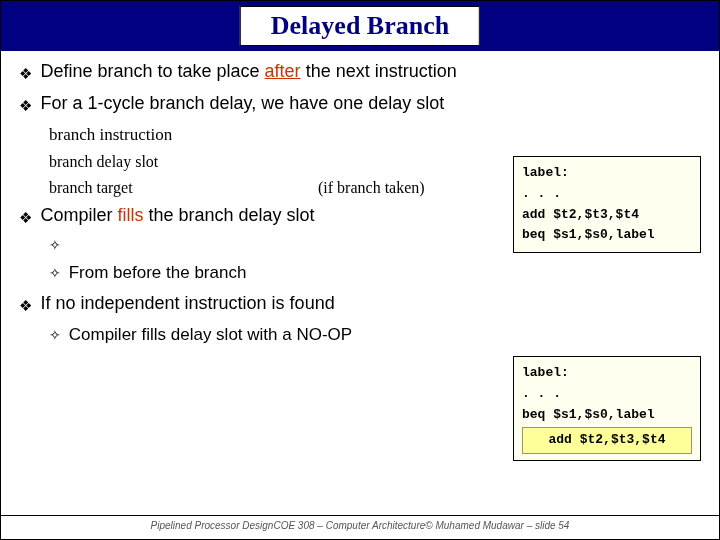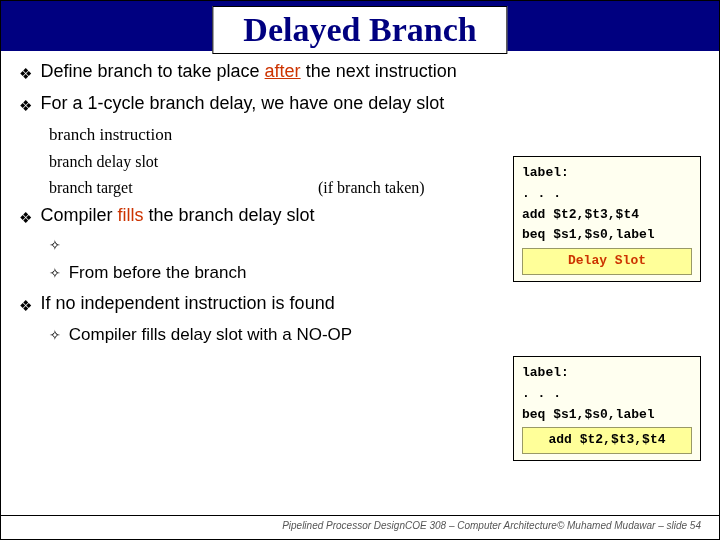--- a/index.html
+++ b/index.html
@@ -21,21 +21,21 @@
   }
   .title-box {
     position: absolute;
     left: 50%;
     transform: translateX(-50%);
     top: 5px;
     background: white;
     border: 1px solid #000;
     padding: 4px 30px;
     font-family: "Comic Sans MS", cursive;
-    font-size: 34px;
+    font-size: 26px;
     color: #000080;
     font-weight: bold;
   }
   .content {
     padding: 10px 18px 0 18px;
   }
   .bullet-row {
     display: flex;
     align-items: baseline;
     font-size: 18px;
@@ -100,21 +100,21 @@
     margin-top: 2px;
   }
   .code-box .hl.red-bold { color: #cc3300; font-weight: bold; }
   .footer {
     position: absolute;
     bottom: 8px;
     left: 0;
     right: 0;
     border-top: 1px solid #000;
     display: flex;
-    justify-content: flex-end;
+    justify-content: center;
     font-size: 10px;
     font-style: italic;
     color: #555;
     padding: 4px 18px 0 18px;
   }
 </style>
 </head>
 <body>
 
 <div class="title-bar">
@@ -171,21 +171,20 @@
     <span>Compiler fills delay slot with a NO-OP</span>
   </div>
 
 </div>
 
 <div class="code-box" style="top:155px;">
   <div>label:</div>
   <div>. . .</div>
   <div>add $t2,$t3,$t4</div>
   <div>beq $s1,$s0,label</div>
-  <span class="hl red-bold">Delay Slot</span>
 </div>
 
 <div class="code-box" style="top:355px;">
   <div>label:</div>
   <div>. . .</div>
   <div>beq $s1,$s0,label</div>
   <span class="hl" style="color:#000;">add $t2,$t3,$t4</span>
 </div>
 
 <div class="footer">

